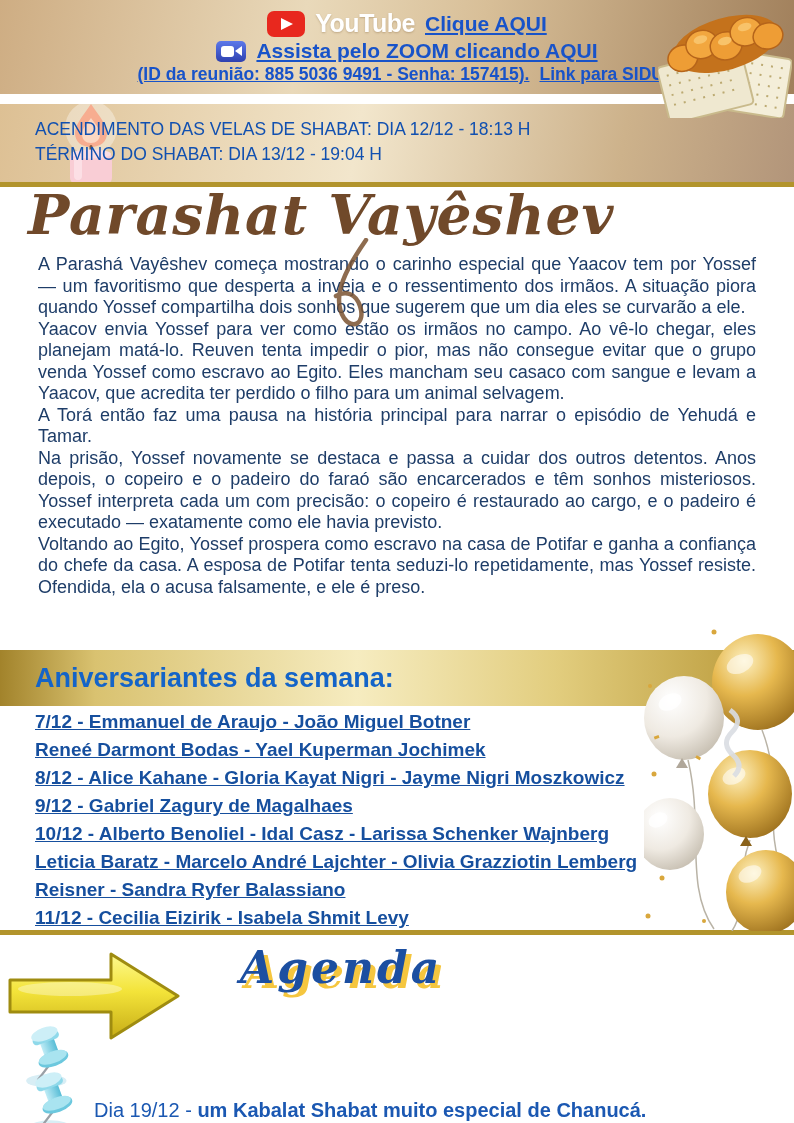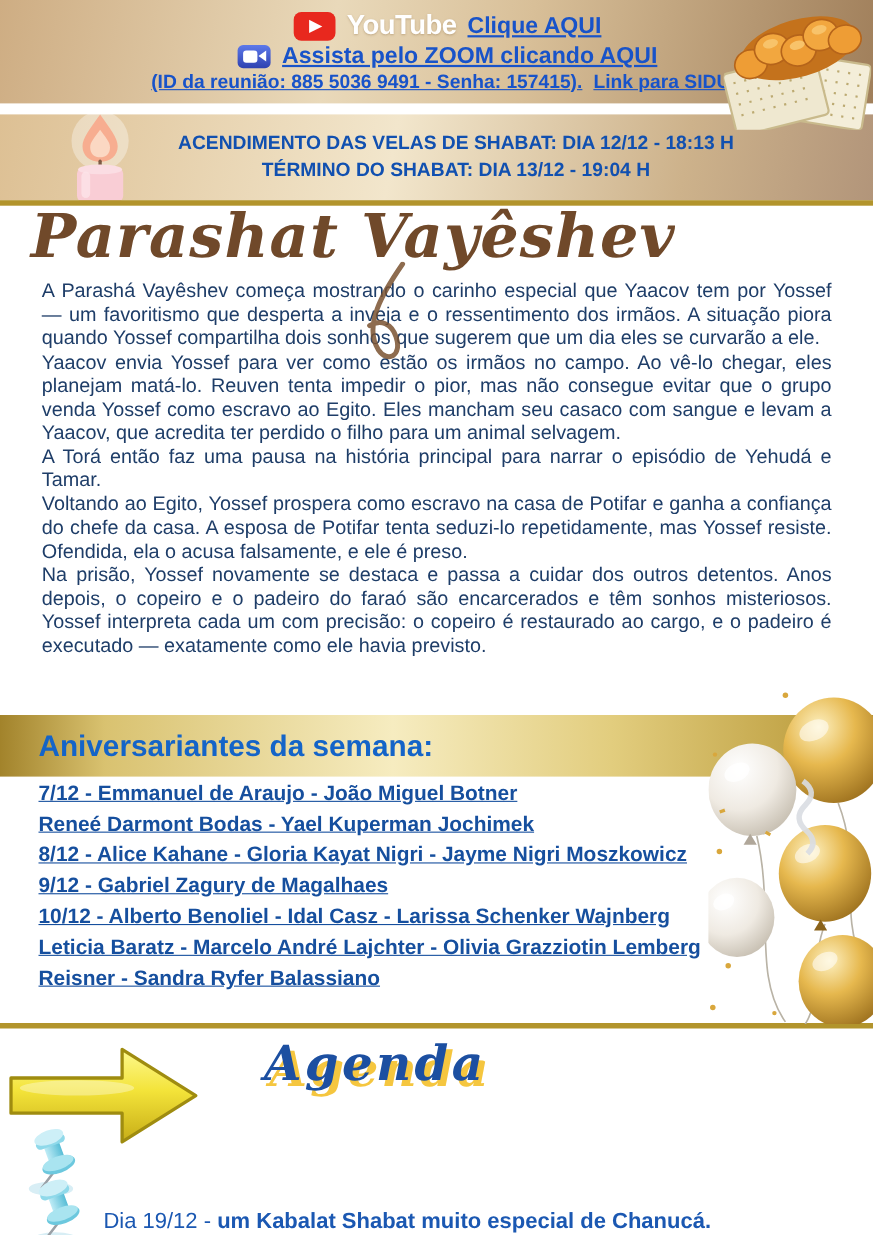--- a/index.html
+++ b/index.html
@@ -21,22 +21,22 @@
     text-shadow:0 1px 2px rgba(120,90,50,.35);}
   .zoom-icon{position:relative;width:30px;height:21px;border-radius:5px;display:inline-block;
     background:linear-gradient(180deg,#5d79ea,#2e41b0);}
   .zoom-icon::before{content:"";position:absolute;left:5px;top:5px;width:13px;height:11px;background:#fff;border-radius:3px;}
   .zoom-icon::after{content:"";position:absolute;right:4px;top:5px;width:0;height:0;
     border-right:7px solid #fff;border-top:5px solid transparent;border-bottom:5px solid transparent;}
 
   
   .candle-band{position:absolute;left:0;top:104px;width:794px;height:78px;
     background:linear-gradient(100deg,#ddc094 0%,#f2e6cc 45%,#cdb28b 78%,#b2957a 100%);}
-  .shabbat-text{position:absolute;left:0;right:0;top:13px;text-align:center;
-    color:#1150b0;font-weight:bold;font-size:17.5px;line-height:25px;padding-left:35px;}
+  .shabbat-text{position:absolute;left:0;right:0;top:13px;
+    color:#1150b0;font-weight:normal;font-size:17.5px;line-height:25px;padding-left:35px;}
   .candle-svg{position:absolute;left:44px;top:-4px;}
 
   .gold-line{position:absolute;left:0;width:794px;height:5px;background:#b2942c;}
 
   
   .parashah-title{position:absolute;left:28px;top:182px;z-index:2;
     font-family:"DejaVu Serif",serif;font-style:italic;font-weight:bold;font-size:55px;
     color:#70492a;letter-spacing:1px;text-shadow:2px 2px 0 rgba(255,255,255,.85);}
   .flourish{position:absolute;left:322px;top:238px;z-index:1;}
   .body-text{position:absolute;left:38px;top:254px;width:718px;
@@ -136,36 +136,37 @@
 
   <div class="parashah-title">Parashat Vayêshev</div>
   <svg class="flourish" width="60" height="92" viewBox="0 0 60 92">
     <path d="M44 2 C26 28 8 58 22 80 C30 92 44 86 38 68 C34 56 24 52 14 58" fill="none" stroke="#7a5230" stroke-width="4.5" stroke-linecap="round" opacity="0.85"></path>
   </svg>
 
   <div class="body-text">
     <p>A Parashá Vayêshev começa mostrando o carinho especial que Yaacov tem por Yossef — um favoritismo que desperta a inveja e o ressentimento dos irmãos. A situação piora quando Yossef compartilha dois sonhos que sugerem que um dia eles se curvarão a ele.</p>
     <p>Yaacov envia Yossef para ver como estão os irmãos no campo. Ao vê-lo chegar, eles planejam matá-lo. Reuven tenta impedir o pior, mas não consegue evitar que o grupo venda Yossef como escravo ao Egito. Eles mancham seu casaco com sangue e levam a Yaacov, que acredita ter perdido o filho para um animal selvagem.</p>
     <p>A Torá então faz uma pausa na história principal para narrar o episódio de Yehudá e Tamar.</p>
+    <p>Na prisão, Yossef novamente se destaca e passa a cuidar dos outros detentos. Anos depois, o copeiro e o padeiro do faraó são encarcerados e têm sonhos misteriosos. Yossef interpreta cada um com precisão: o copeiro é restaurado ao cargo, e o padeiro é executado — exatamente como ele havia previsto.</p>
     <p>Voltando ao Egito, Yossef prospera como escravo na casa de Potifar e ganha a confiança do chefe da casa. A esposa de Potifar tenta seduzi-lo repetidamente, mas Yossef resiste. Ofendida, ela o acusa falsamente, e ele é preso.</p>
-    <p>Na prisão, Yossef novamente se destaca e passa a cuidar dos outros detentos. Anos depois, o copeiro e o padeiro do faraó são encarcerados e têm sonhos misteriosos. Yossef interpreta cada um com precisão: o copeiro é restaurado ao cargo, e o padeiro é executado — exatamente como ele havia previsto.</p>
   </div>
 
   <div class="gold-band">
     <span class="band-heading">Aniversariantes da semana:</span>
   </div>
 
   <div class="birthday-list">
     <div>7/12 - Emmanuel de Araujo - João Miguel Botner</div>
     <div>Reneé Darmont Bodas - Yael Kuperman Jochimek</div>
     <div>8/12 - Alice Kahane - Gloria Kayat Nigri - Jayme Nigri Moszkowicz</div>
     <div>9/12 - Gabriel Zagury de Magalhaes</div>
     <div>10/12 - Alberto Benoliel - Idal Casz - Larissa Schenker Wajnberg</div>
     <div>Leticia Baratz - Marcelo André Lajchter - Olivia Grazziotin Lemberg</div>
     <div>Reisner - Sandra Ryfer Balassiano</div>
+    <div>11/12 - Cecilia Eizirik - Isabela Shmit Levy</div>
   </div>
 
   <svg class="balloons" width="150" height="305" viewBox="0 0 150 305">
     <defs>
       <radialGradient id="bg-gold" cx="35%" cy="28%" r="80%">
         <stop offset="0%" stop-color="#fdf0c0"></stop>
           <stop offset="45%" stop-color="#e6b84e"></stop>
           <stop offset="100%" stop-color="#9a6e1c"></stop>
       </radialGradient>
       <radialGradient id="bg-pearl" cx="35%" cy="28%" r="80%">

